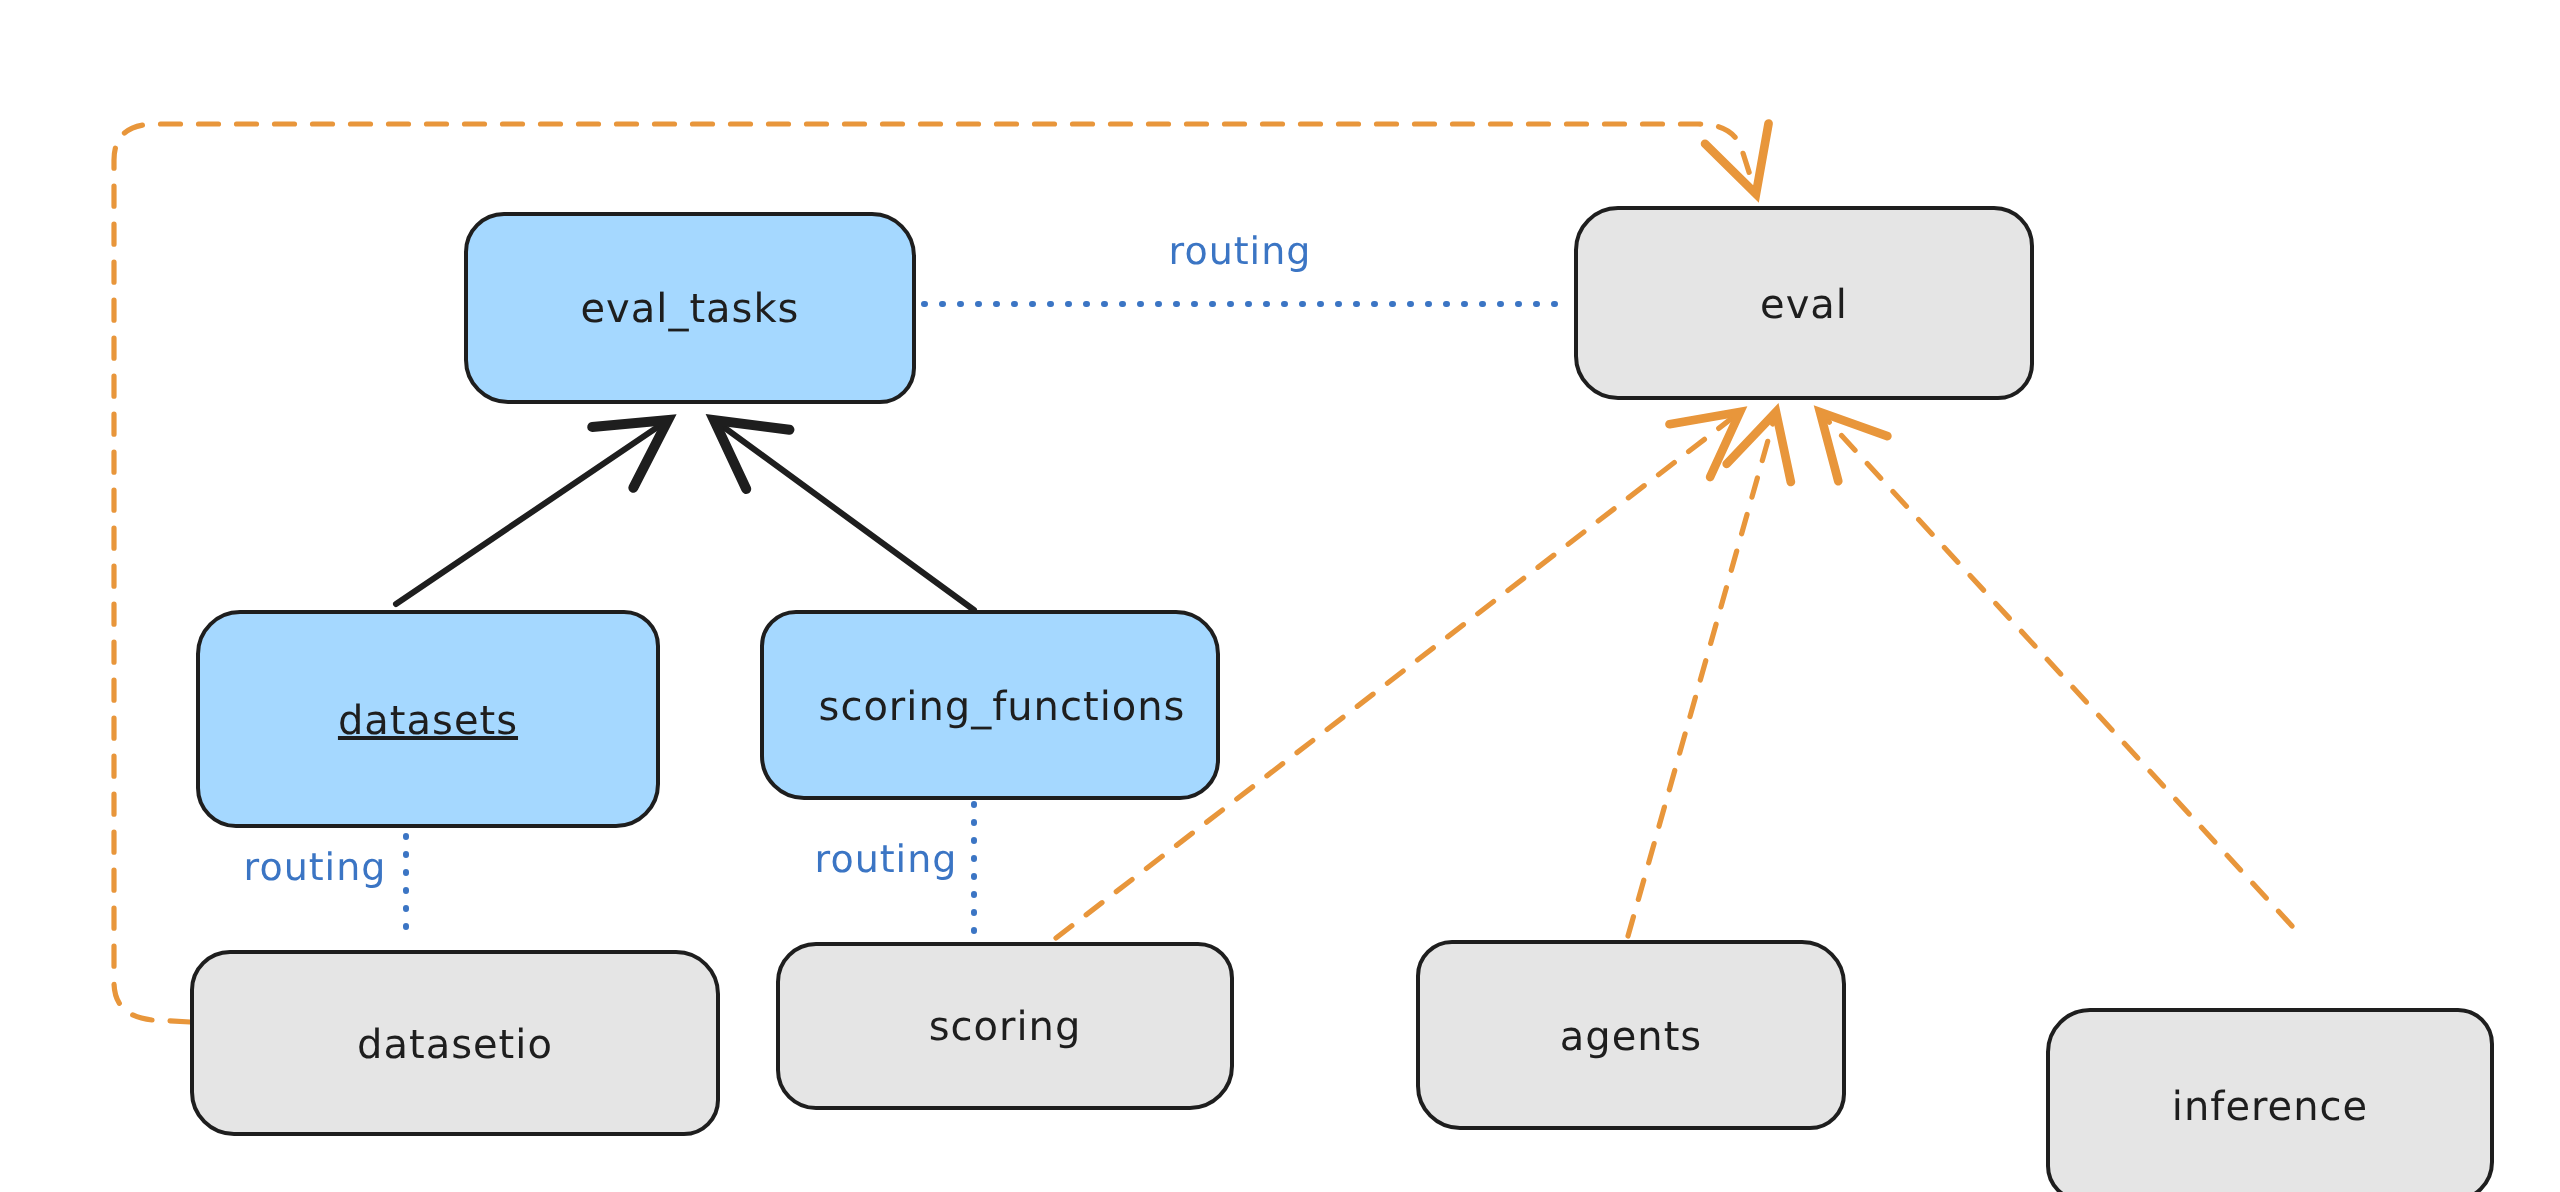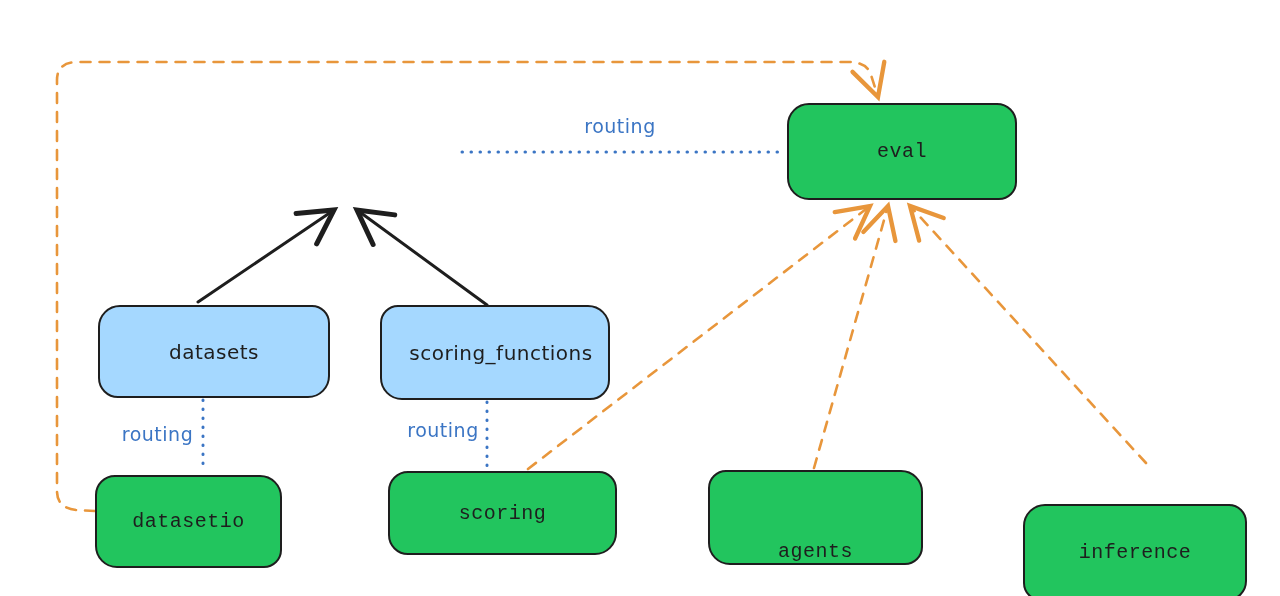--- a/index.html
+++ b/index.html
@@ -15,21 +15,21 @@
     position:absolute;
     display:flex;align-items:center;justify-content:center;
     border:2.5px solid #1e1e1e;
     box-sizing:border-box;
     color:#1e1e1e;
     font-size:20px;
     letter-spacing:0.5px;
     border-radius:20px 22px 18px 22px;
   }
   .node.registry{background:#a5d8ff;}
-  .node.provider{background:#22c55e;font-family:Liberation Mono, monospace;}
+  .node.provider{background:#e5e5e5;}
   .edge-label{
     position:absolute;
     color:#3b75c4;
     font-size:19px;
     font-weight:normal;
     letter-spacing:0.5px;
     text-align:center;
   }
 </style>
 </head>
@@ -53,37 +53,40 @@
     <path d="M462,152 L786,152" fill="none" stroke="#3b75c4" stroke-width="3" stroke-linecap="round" stroke-dasharray="0.5 8.5"></path>
     <path d="M203,400 L203,471" fill="none" stroke="#3b75c4" stroke-width="3" stroke-linecap="round" stroke-dasharray="0.5 8.5"></path>
     <path d="M487,402 L487,467" fill="none" stroke="#3b75c4" stroke-width="3" stroke-linecap="round" stroke-dasharray="0.5 8.5"></path>
 
     <path d="M528,469 L870,206" fill="none" stroke="#e8963b" stroke-width="2.6" stroke-linecap="round" stroke-dasharray="10 9" marker-end="url(#ah-orange)"></path>
     <path d="M814,468 L888,206" fill="none" stroke="#e8963b" stroke-width="2.6" stroke-linecap="round" stroke-dasharray="10 9" marker-end="url(#ah-orange)"></path>
     <path d="M1146,463 L910,206" fill="none" stroke="#e8963b" stroke-width="2.6" stroke-linecap="round" stroke-dasharray="10 9" marker-end="url(#ah-orange)"></path>
     <path d="M95,511 L76,510 Q57,508 57,491 L57,80 Q57,62 78,62 L849,62 Q867,62 871,75 L878,97" fill="none" stroke="#e8963b" stroke-width="2.6" stroke-linecap="round" stroke-dasharray="10 9" marker-end="url(#ah-orange)"></path>
   </svg>
 
-  <div class="node registry" style="left:98px;top:305px;width:232px;height:93px;border-radius:22px 18px 22px 20px;">
+  <div class="node registry" style="left:232px;top:106px;width:226px;height:96px;">
+    <span>eval_tasks</span>
+  </div>
+  <div class="node registry" style="left:98px;top:305px;width:232px;height:109px;border-radius:22px 18px 22px 20px;text-decoration:underline;">
     <span>datasets</span>
   </div>
   <div class="node registry" style="left:380px;top:305px;width:230px;height:95px;border-radius:18px 22px 20px 22px;padding-left:12px;">
     <span>scoring_functions</span>
   </div>
 
   <div class="node provider" style="left:787px;top:103px;width:230px;height:97px;border-radius:22px 20px 18px 22px;">
     <span>eval</span>
   </div>
-  <div class="node provider" style="left:95px;top:475px;width:187px;height:93px;">
+  <div class="node provider" style="left:95px;top:475px;width:265px;height:93px;">
     <span>datasetio</span>
   </div>
   <div class="node provider" style="left:388px;top:471px;width:229px;height:84px;border-radius:20px 18px 22px 20px;">
     <span>scoring</span>
   </div>
-  <div class="node provider" style="left:708px;top:470px;width:215px;height:95px;border-radius:18px 22px 18px 22px;align-items:flex-end;">
+  <div class="node provider" style="left:708px;top:470px;width:215px;height:95px;border-radius:18px 22px 18px 22px;">
     <span>agents</span>
   </div>
   <div class="node provider" style="left:1023px;top:465px;width:224px;height:97px;border-radius:22px 18px 20px 18px;margin-top:39px;">
     <span>inference</span>
   </div>
 
   <div class="edge-label" style="left:570px;top:115px;width:100px;">routing</div>
   <div class="edge-label" style="left:110px;top:423px;width:95px;">routing</div>
   <div class="edge-label" style="left:398px;top:419px;width:90px;">routing</div>
 

